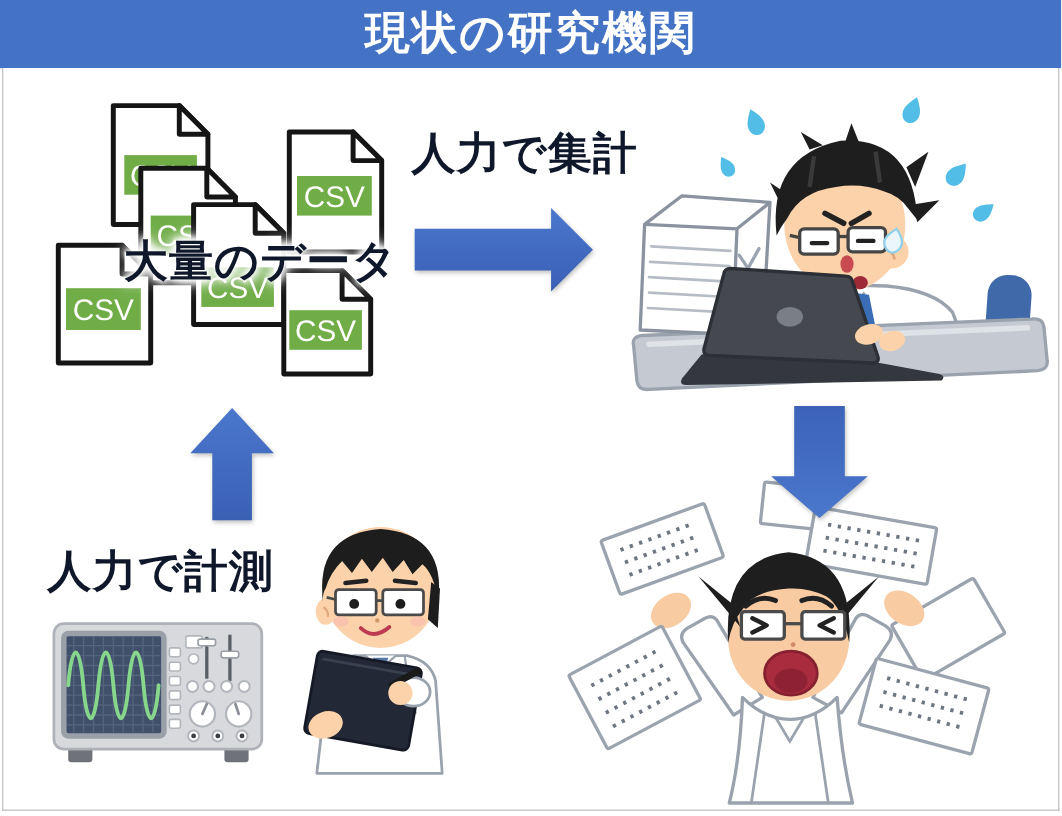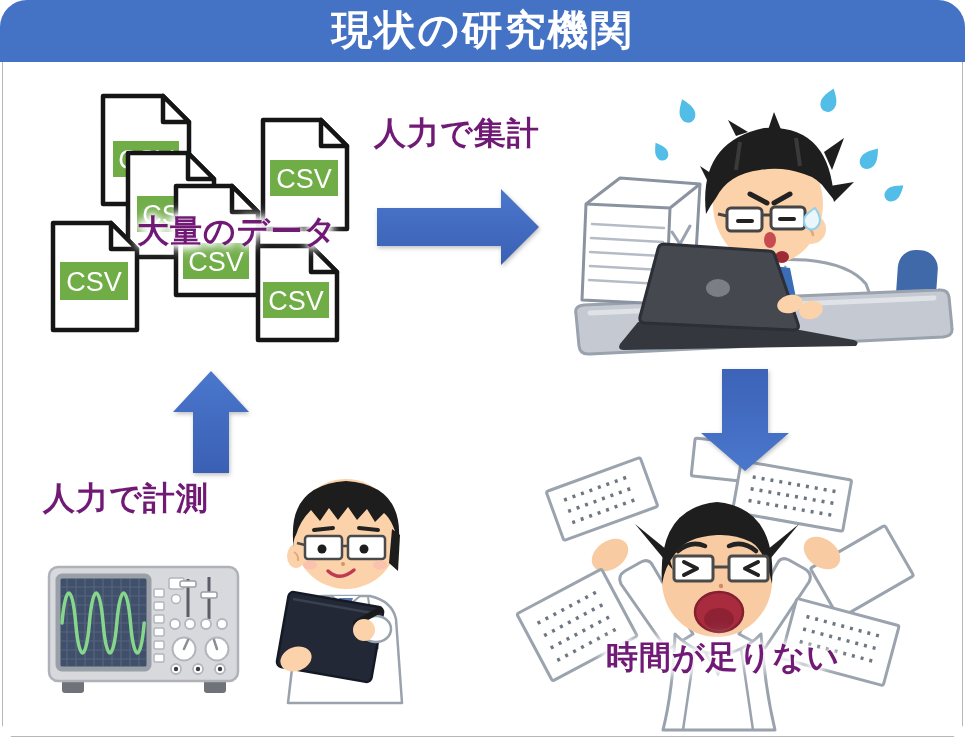--- a/index.html
+++ b/index.html
@@ -1,24 +1,24 @@
 <!DOCTYPE html>
 <html><head>
 <meta charset="utf-8">
 <style>
   html,body{margin:0;padding:0;background:#fff;}
   .page{position:relative;width:965px;height:742px;background:#fff;overflow:hidden;
-        font-family:"Liberation Sans","DejaVu Sans",sans-serif;border-radius:27px;}
+        font-family:"Liberation Sans","DejaVu Sans",sans-serif;}
   .title-bar{position:absolute;left:0;top:0;width:965px;height:62px;background:#4472C4;}
   .title-bar .title-text{display:block;text-align:center;line-height:60px;color:#fff;
         font-size:41px;font-weight:900;letter-spacing:2px;}
   .content-frame{position:absolute;left:2px;right:2px;top:62px;bottom:5px;
         border:1px solid #b3b6ba;border-top:none;background:#fff;}
   svg{overflow:visible;}
-  .annotation{position:absolute;color:#701a75;font-weight:900;font-size:32px;
+  .annotation{position:absolute;color:#0f172a;font-weight:900;font-size:40px;
         white-space:nowrap;z-index:30;letter-spacing:1px;
         text-shadow:0 0 3px #fff,0 0 6px #fff;font-family:Liberation Serif, serif;}
   .annotation.glow{text-shadow:0 0 4px #fff,0 0 8px #fff,0 0 14px #fff,0 0 20px #fff,
         2px 2px 8px #fff,-2px -2px 8px #fff;text-align:center;}
   .arrow{position:absolute;z-index:20;filter:drop-shadow(1px 2px 2px rgba(70,70,70,.35));}
   .csv-doc{position:absolute;z-index:5;}
   .illus{position:absolute;z-index:1;}
 </style>
 </head>
 <body>
@@ -329,16 +329,15 @@
         <linearGradient id="gU" x1="0" y1="0" x2="0" y2="1">
           <stop offset="0" stop-color="#4a77cc"></stop>
           <stop offset="1" stop-color="#3a60b4"></stop>
         </linearGradient>
       </defs>
     <polygon points="38,0 76,41 56,41 56,102 20,102 20,41 0,41" fill="url(#gU)"></polygon>
   </svg>
 
   <div class="annotation glow" style="left:57px;top:210px;width:360px;">大量のデータ</div>
   <div class="annotation" style="left:374px;top:112px;">人力で集計</div>
-  <div class="annotation" style="left:43px;top:477px;">人力で計測</div>
-  <div class="annotation glow" style="left:560px;top:636px;width:326px;">時間が足りない</div>
+  <div class="annotation" style="left:43px;top:492px;">人力で計測</div>
 
 </div>
 
 </body></html>

